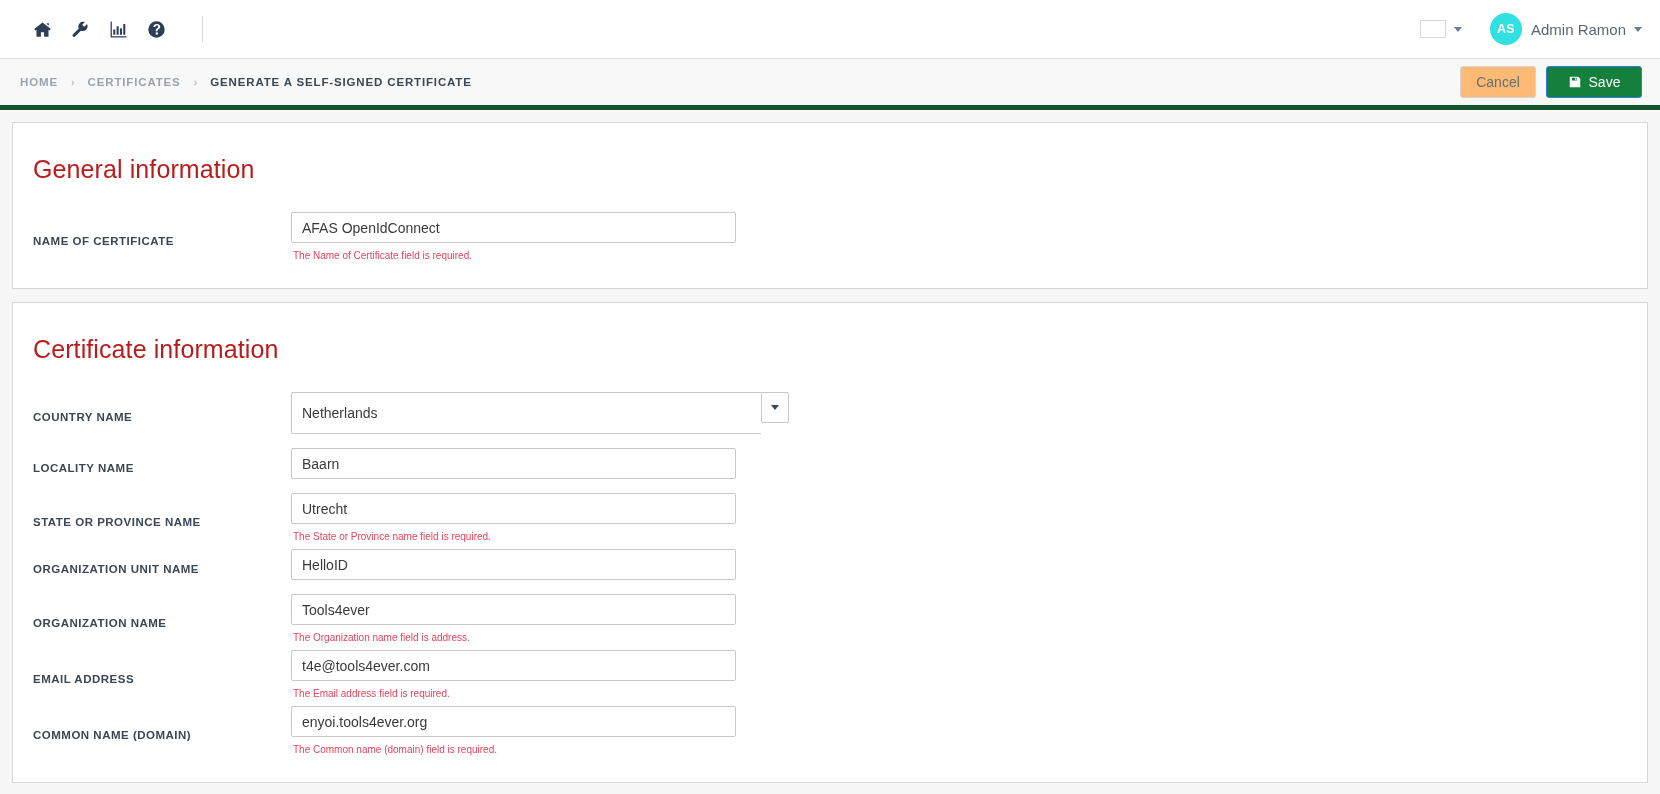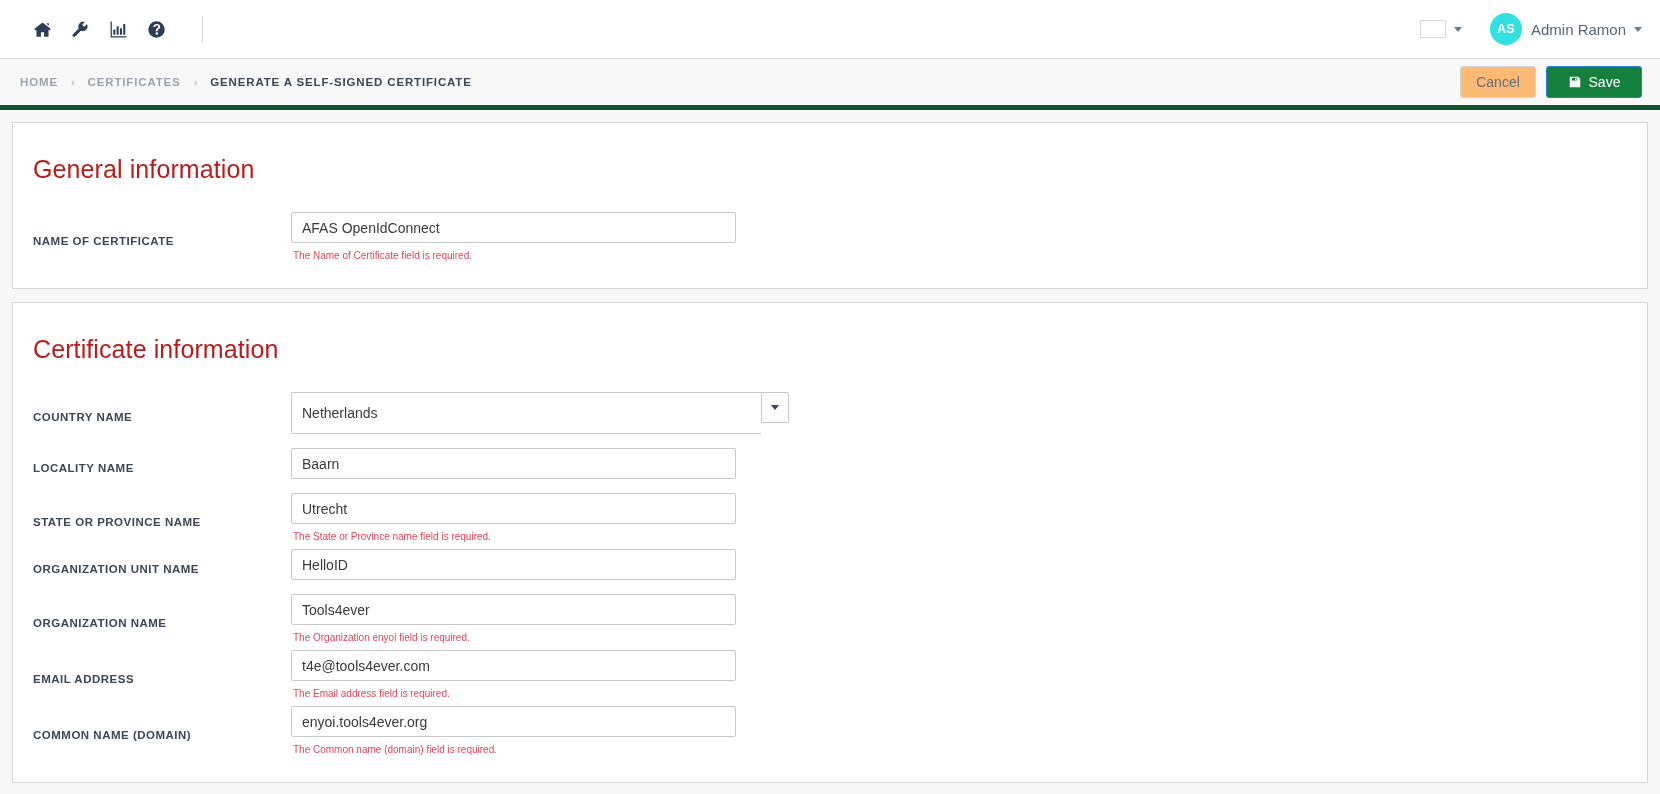--- a/index.html
+++ b/index.html
@@ -341,21 +341,21 @@
       <div class="field-ctl">
         <div class="input" placeholder="">HelloID</div>
       </div>
     </div>
     <div class="gap-14"></div>
 
     <div class="field-row">
       <div class="field-label">ORGANIZATION NAME</div>
       <div class="field-ctl">
         <div class="input" placeholder="">Tools4ever</div>
-        <div class="field-error">The Organization enyoi field is required.</div>
+        <div class="field-error">The Organization name field is address.</div>
       </div>
     </div>
     <div class="gap-6"></div>
 
     <div class="field-row">
       <div class="field-label">EMAIL ADDRESS</div>
       <div class="field-ctl">
         <div class="input" placeholder="">t4e@tools4ever.com</div>
         <div class="field-error">The Email address field is required.</div>
       </div>

